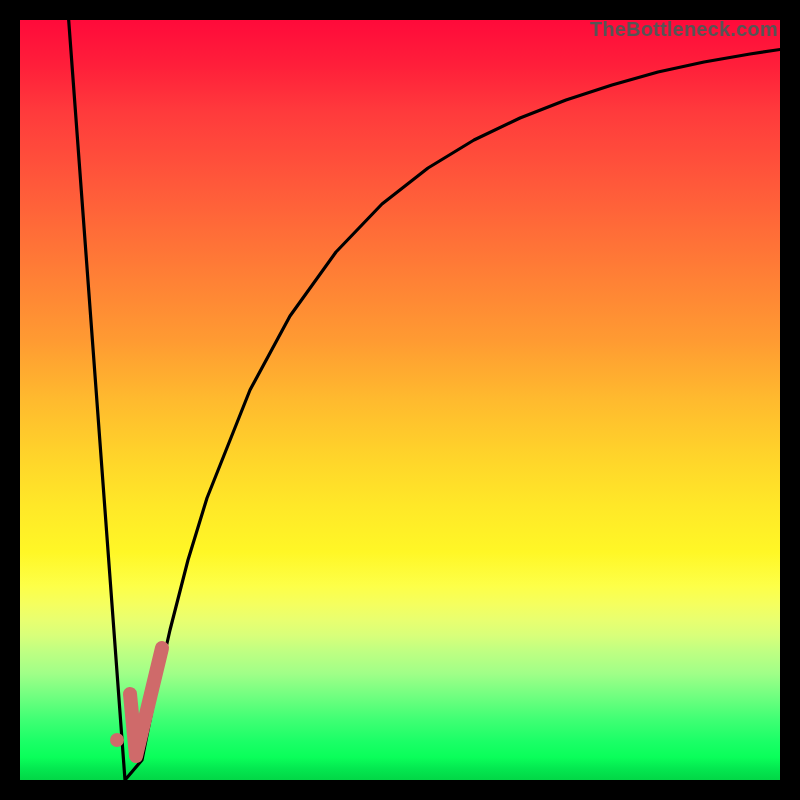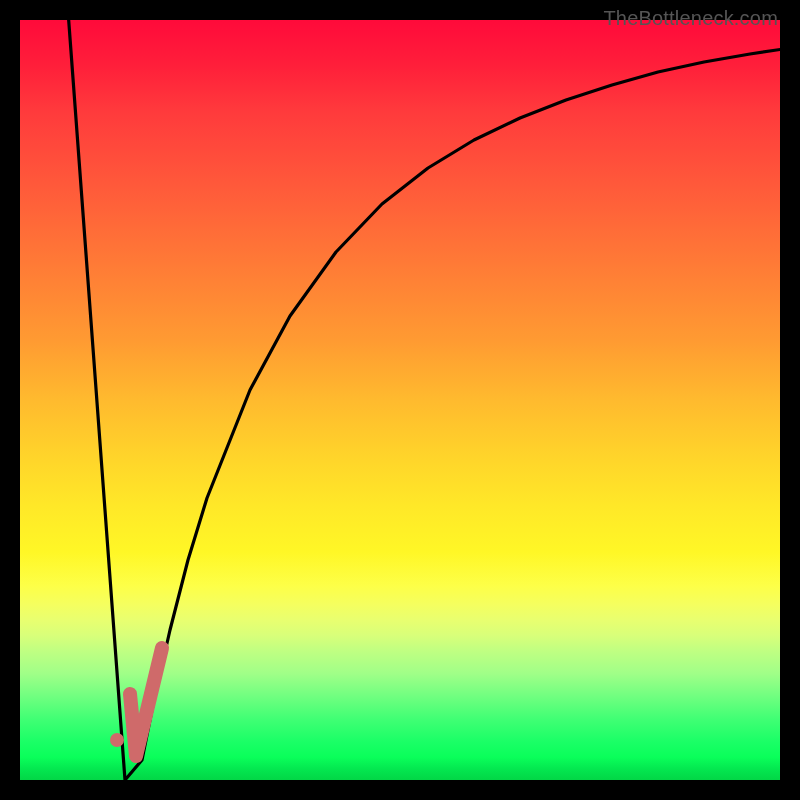--- a/index.html
+++ b/index.html
@@ -55,25 +55,25 @@
       #04e850 98.5%,
       #02d646 100%
     );
   }
   .svg-layer {
     position: absolute;
     inset: 0;
   }
   .watermark {
     position: absolute;
-    top: 7px;
+    top: 18px;
     right: 22px;
     color: #555;
     font-size: 20px;
-    font-weight: 400;
+    font-weight: 700;
     letter-spacing: 0.2px;
     user-select: none;
   }
 </style>
 </head>
 <body>
 
 <div class="frame">
   <div class="plot-area">
     <div class="gradient"></div>

